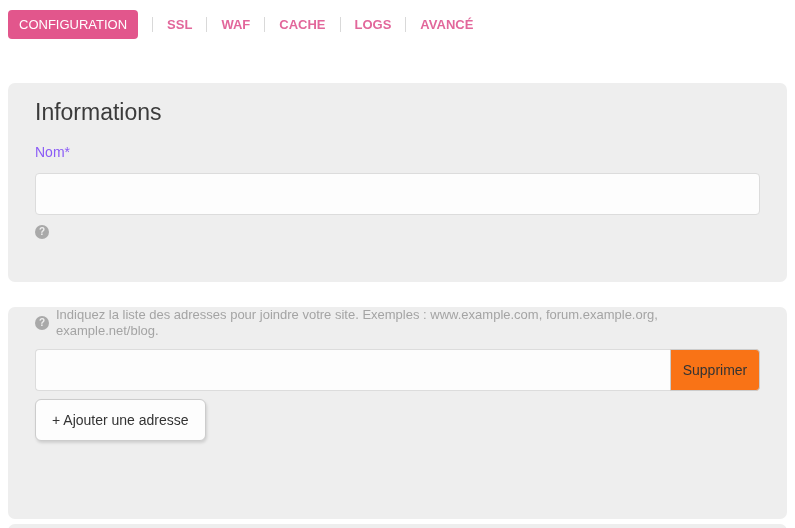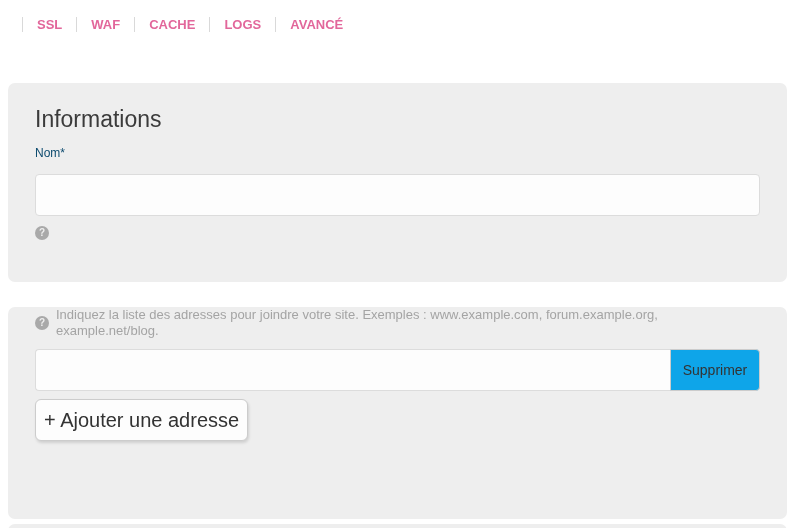--- a/index.html
+++ b/index.html
@@ -53,34 +53,34 @@
     margin: 0 8px;
     padding: 0 27px;
     box-sizing: border-box;
   }
   #panel-informations { margin-top: 45px; height: 199px; }
   #panel-adresses     { margin-top: 25px; height: 212px; }
   #panel-next         { margin-top: 5px;  height: 30px; }
 
   .panel-title {
     margin: 0;
-    padding-top: 22px;
+    padding-top: 15px;
     font-size: 23px;
     font-weight: 400;
     line-height: 28px;
     color: #3b3b3b;
   }
 
   
   .field-label {
     display: block;
-    margin-top: 12px;
-    font-size: 12px;
+    margin-top: 18px;
+    font-size: 14px;
     line-height: 17px;
-    color: #0c4a6e;
+    color: #8b5cf6;
   }
   .text-input {
     display: block;
     width: 100%;
     height: 42px;
     margin-top: 12px;
     border: 1px solid #dcdcdc;
     border-radius: 4px;
     background: #fdfdfd;
     box-sizing: border-box;
@@ -125,46 +125,47 @@
     margin-top: 0;
     border-radius: 4px 0 0 4px;
     border-right: none;
   }
   .btn-delete {
     flex: none;
     width: 90px;
     height: 42px;
     border: 1px solid #cccccc;
     border-radius: 0 4px 4px 0;
-    background: #0ea5e9;
+    background: #f97316;
     font-size: 14px;
     font-family: inherit;
     color: #333333;
     cursor: pointer;
   }
 
   .btn-add {
     display: inline-block;
     margin-top: 8px;
     height: 42px;
-    padding: 0 8px;
+    padding: 0 16px;
     background: #fdfdfd;
     border: 1px solid #cccccc;
     border-radius: 6px;
-    font-size: 20px;
+    font-size: 14px;
     font-family: inherit;
     color: #333333;
     box-shadow: 1px 2px 3px rgba(0,0,0,0.13);
     cursor: pointer;
   }
 </style>
 </head>
 <body>
 
 <nav class="tabbar">
+  <a class="tab active">CONFIGURATION</a>
   <span class="tab-sep"></span>
   <a class="tab link">SSL</a>
   <span class="tab-sep"></span>
   <a class="tab link">WAF</a>
   <span class="tab-sep"></span>
   <a class="tab link">CACHE</a>
   <span class="tab-sep"></span>
   <a class="tab link">LOGS</a>
   <span class="tab-sep"></span>
   <a class="tab link">AVANCÉ</a>

